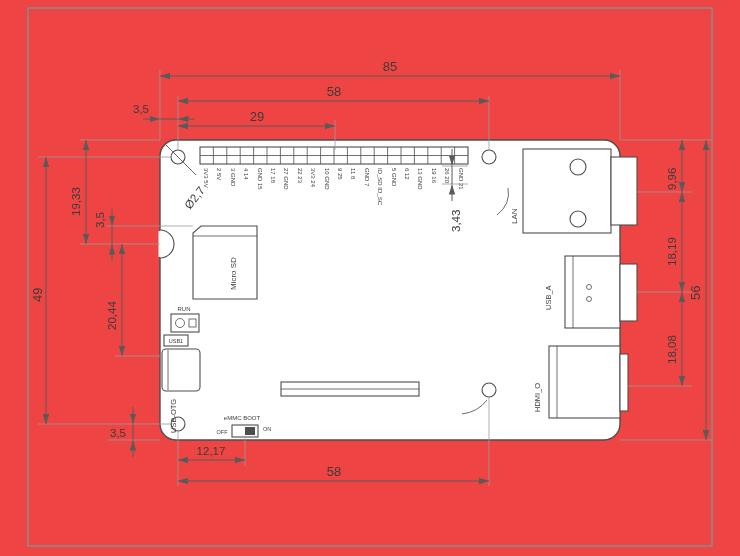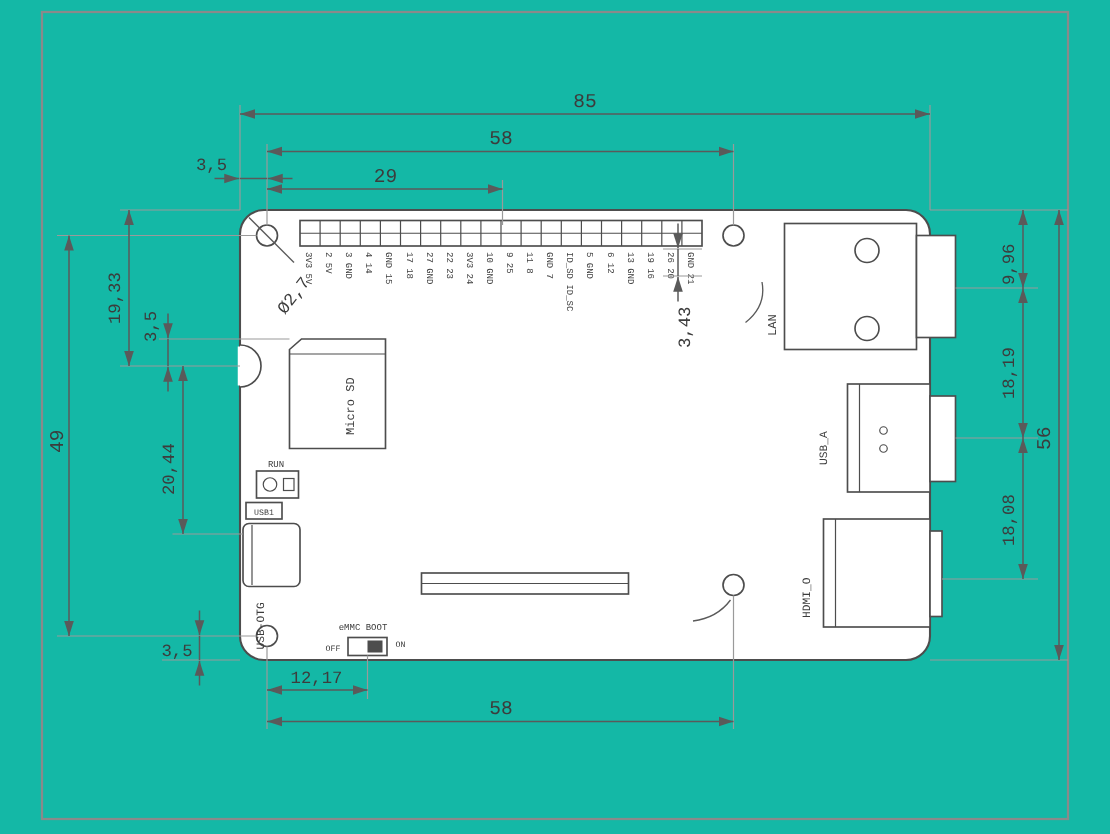--- a/index.html
+++ b/index.html
@@ -1,16 +1,16 @@
 <!DOCTYPE html>
 <html><head>
 <meta charset="utf-8">
 <style>
   html,body{margin:0;padding:0;background:#ffffff;}
-  .stage{width:740px;height:556px;position:relative;font-family:Liberation Mono, monospace;background:#14b8a6;}
+  .stage{width:740px;height:556px;position:relative;font-family:Liberation Sans, sans-serif;background:#ef4444;}
   svg{display:block;}
   .frame{fill:none;stroke:#8a8a8a;stroke-width:1.5;}
   .board{fill:#ffffff;stroke:#4d4d4d;stroke-width:1.4;}
   .part{fill:#ffffff;stroke:#4d4d4d;stroke-width:1.1;}
   .partfill{fill:#4d4d4d;stroke:none;}
   .thin{stroke:#4d4d4d;stroke-width:0.8;fill:none;}
   .erase{stroke:#ffffff;stroke-width:3;}
   .ext{stroke:#9a9a9a;stroke-width:0.8;}
   .dim{stroke:#5a5a5a;stroke-width:1;fill:none;}
   .leader{stroke:#5a5a5a;stroke-width:0.9;fill:none;}

